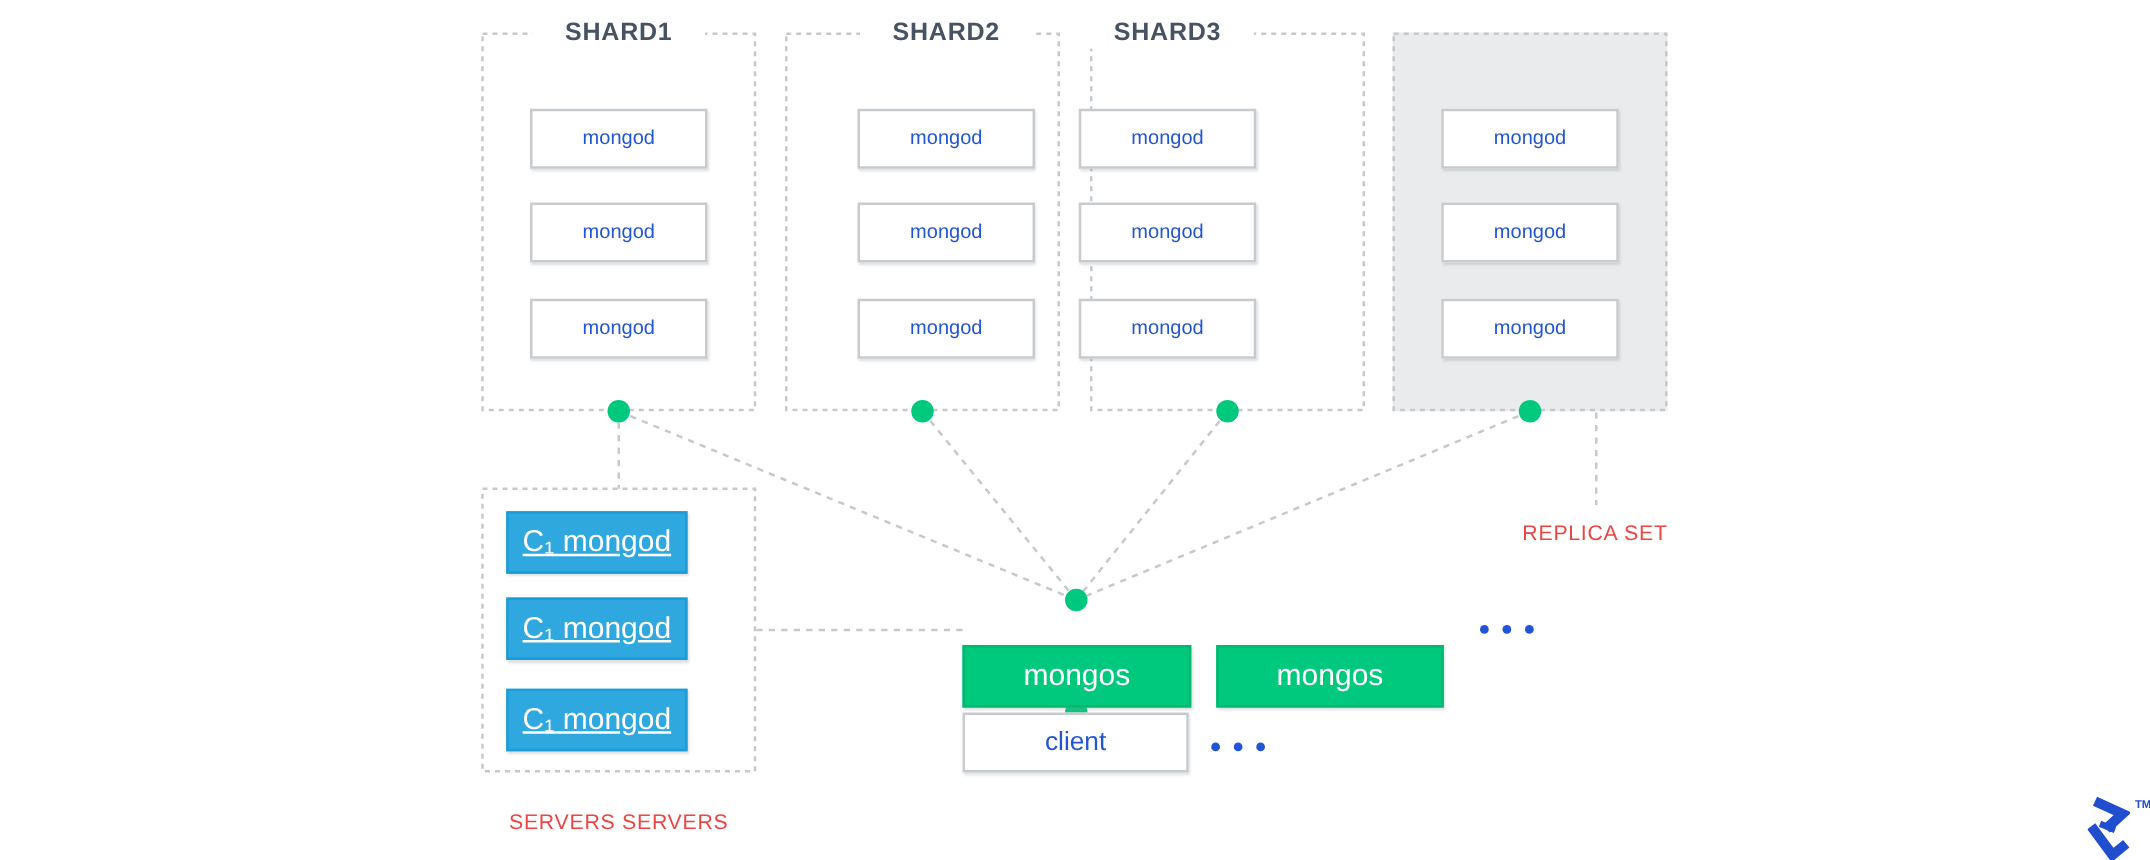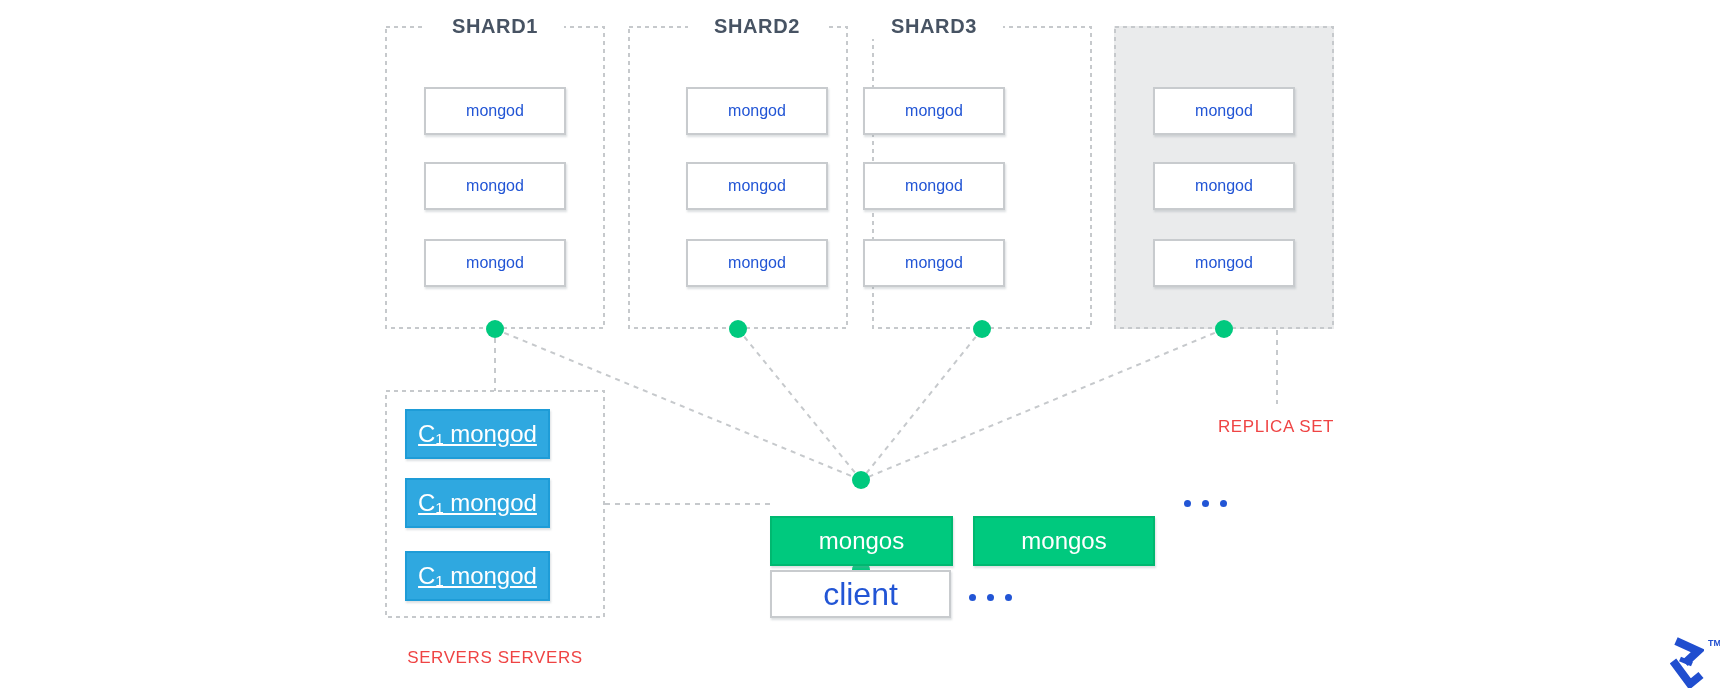--- a/index.html
+++ b/index.html
@@ -52,21 +52,21 @@
   .mongos{
     position:absolute;top:480px;height:50px;background:#00c97e;border:2px solid #00b870;
     box-sizing:border-box;display:flex;align-items:center;justify-content:center;
     font-size:24px;color:#ffffff;z-index:2;box-shadow:1px 2px 2px rgba(140,148,156,.30);margin-top:36px;
   }
   .mongos.m1{left:770px;width:183px;}
   .mongos.m2{left:973px;width:182px;}
   .client-box{
     position:absolute;left:770px;top:570px;width:181px;height:48px;background:#ffffff;
     border:2px solid #c8cbce;box-sizing:border-box;display:flex;align-items:center;justify-content:center;
-    font-size:32px;color:#2255d5;z-index:2;box-shadow:1px 2px 2px rgba(140,148,156,.30);
+    font-size:21px;color:#2255d5;z-index:2;box-shadow:1px 2px 2px rgba(140,148,156,.30);
   }
 
   
   .dots{position:absolute;display:flex;gap:11px;z-index:2;}
   .dots span{width:7px;height:7px;border-radius:50%;background:#2255d5;}
   .dots.router-dots{left:1184px;top:500px;}
   .dots.client-dots{left:969px;top:594px;}
 
   
   .brand{position:absolute;left:1670px;top:636px;width:50px;height:52px;z-index:3;text-align:center;}

